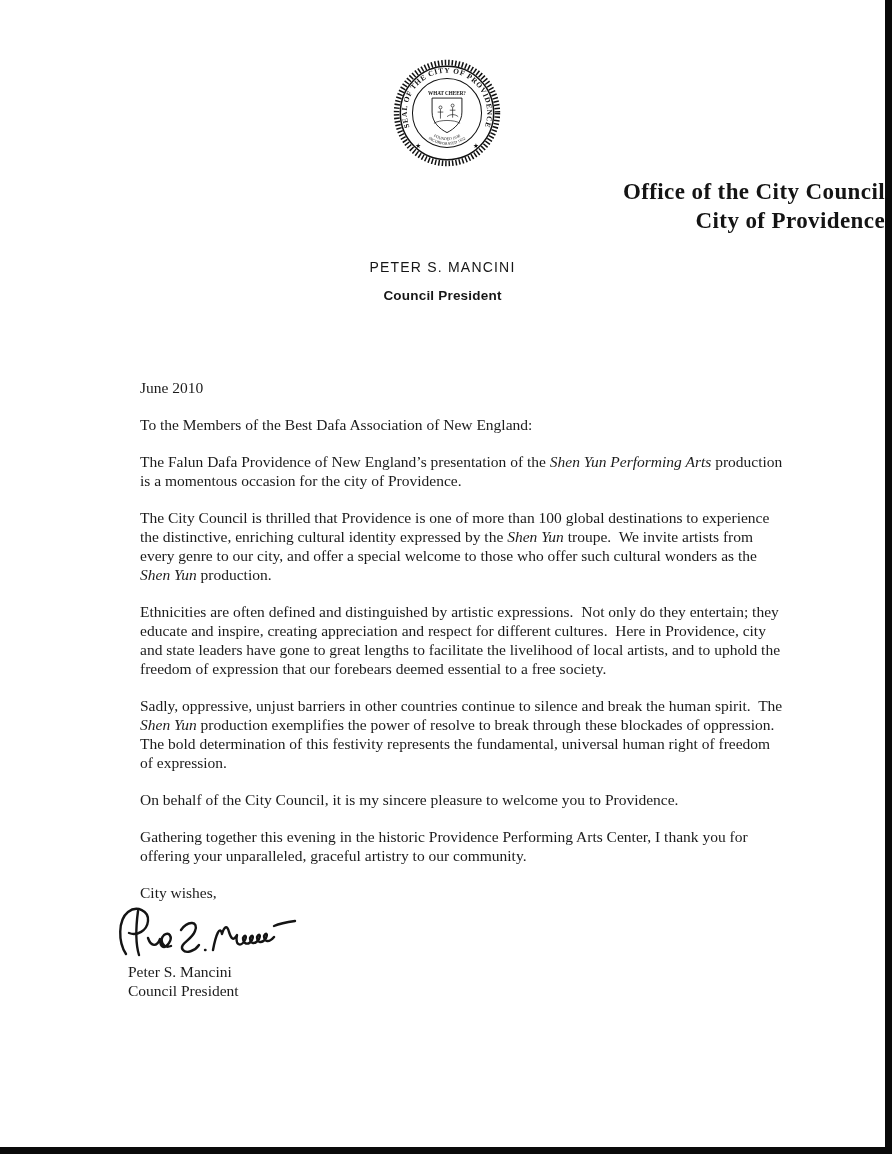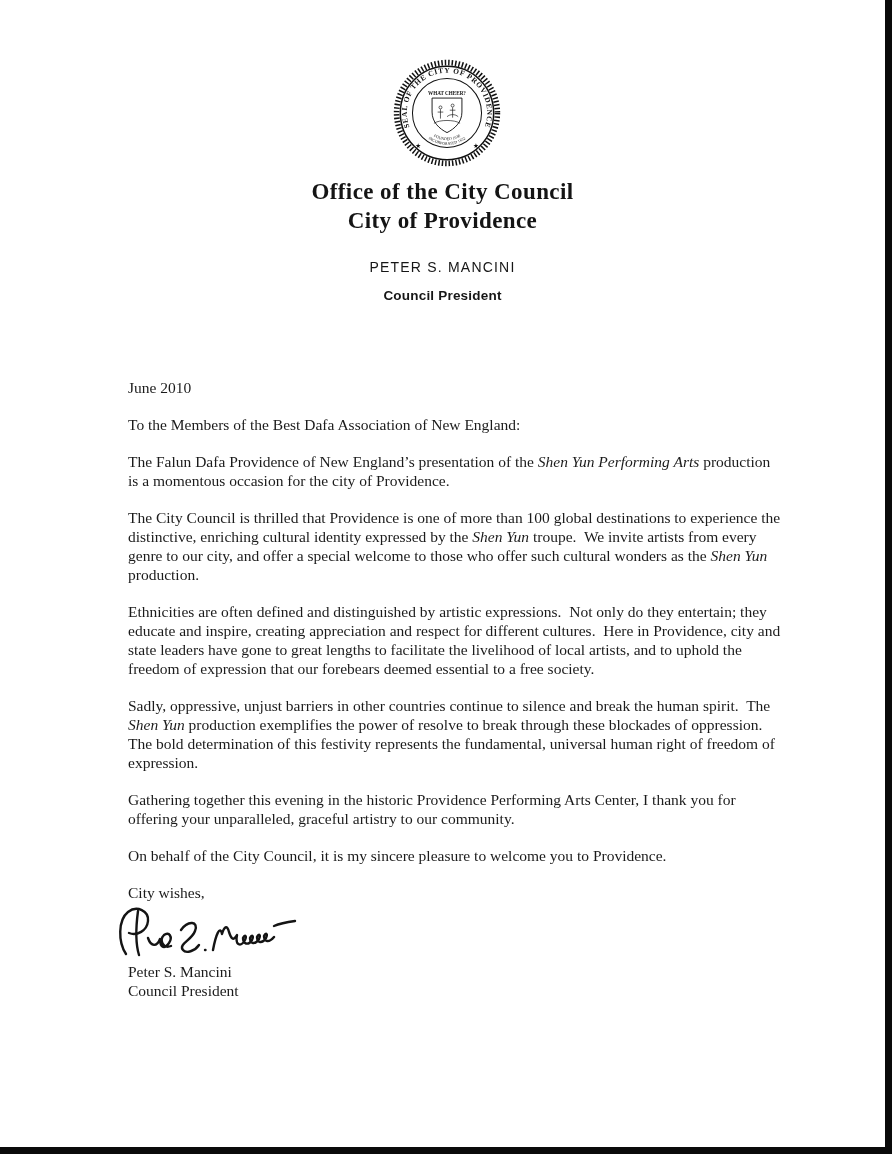--- a/index.html
+++ b/index.html
@@ -19,21 +19,21 @@
   .scan-border-bottom {
     position: absolute; top: 1147px; left: 0; width: 892px; height: 7px;
     background: #0a0a0a;
   }
   .seal-wrap {
     position: absolute; top: 57px; left: 391px; width: 112px; height: 112px;
   }
   .seal-wrap svg { width: 112px; height: 112px; }
   .office-heading {
     position: absolute; top: 177px; left: 0; width: 885px;
-    text-align: center;
+    text-align: right;
     font-weight: 700;
     font-size: 23px;
     line-height: 29px;
     letter-spacing: 0.4px;
     color: #141414;
   }
   .official-name {
     position: absolute; top: 259px; left: 0; width: 885px;
     text-align: center;
     font-family: "Liberation Sans", "DejaVu Sans", sans-serif;
@@ -49,21 +49,21 @@
     font-weight: 700;
     letter-spacing: 0.2px;
     color: #161616;
   }
   .letter-body {
     position: absolute; top: 378px; left: 128px; width: 655px;
     font-size: 15.5px;
     line-height: 19px;
     color: #1b1b1b;
   }
-  .letter-body p { margin: 0 0 18px 0; white-space: pre-wrap; }
+  .letter-body p { margin: 0 0 18px 12px; white-space: pre-wrap; }
   .it { font-style: italic; }
   .valediction { margin-bottom: 2px !important; }
   .signature-wrap { margin: 2px 0 2px -12px; height: 56px; }
   .signature-wrap svg { width: 200px; height: 56px; }
   .typed-block p { margin: 0; }
 </style>
 </head>
 <body>
 
 <div class="page">
@@ -113,22 +113,22 @@
   <div class="official-title">Council President</div>
 
   <div class="letter-body">
     <p>June 2010</p>
     <p>To the Members of the Best Dafa Association of New England:</p>
     <div>
         <p><span>The Falun Dafa Providence of New England’s presentation of the </span><span class="it">Shen Yun Performing Arts</span><span> production is a momentous occasion for the city of Providence.</span></p>
         <p><span>The City Council is thrilled that Providence is one of more than 100 global destinations to experience the distinctive, enriching cultural identity expressed by the </span><span class="it">Shen Yun</span><span> troupe.  We invite artists from every genre to our city, and offer a special welcome to those who offer such cultural wonders as the </span><span class="it">Shen Yun</span><span> production.</span></p>
         <p><span>Ethnicities are often defined and distinguished by artistic expressions.  Not only do they entertain; they educate and inspire, creating appreciation and respect for different cultures.  Here in Providence, city and state leaders have gone to great lengths to facilitate the livelihood of local artists, and to uphold the freedom of expression that our forebears deemed essential to a free society.</span></p>
         <p><span>Sadly, oppressive, unjust barriers in other countries continue to silence and break the human spirit.  The </span><span class="it">Shen Yun</span><span> production exemplifies the power of resolve to break through these blockades of oppression.  The bold determination of this festivity represents the fundamental, universal human right of freedom of expression.</span></p>
+        <p><span>On behalf of the City Council, it is my sincere pleasure to welcome you to Providence.</span></p>
         <p><span>Gathering together this evening in the historic Providence Performing Arts Center, I thank you for offering your unparalleled, graceful artistry to our community.</span></p>
-        <p><span>On behalf of the City Council, it is my sincere pleasure to welcome you to Providence.</span></p>
       </div>
     <p class="valediction">City wishes,</p>
 
     <div class="signature-wrap">
       <svg viewBox="0 0 200 56" xmlns="http://www.w3.org/2000/svg">
         <g fill="none" stroke="#141414" stroke-width="2.4" stroke-linecap="round" stroke-linejoin="round">
           <path d="M 10,50 C 2,38 2,16 12,8 C 21,1 33,7 32,17 C 31,27 21,32 13,29"></path>
           <path d="M 22,7 C 20,22 19,38 23,51"></path>
           <path d="M 32,34 C 35,43 41,43 44,35 C 44,43 48,46 53,39 C 57,33 53,27 48,31 C 43,36 47,45 55,42"></path>
           <path d="M 65,26 C 72,16 83,17 79,27 C 76,36 62,40 67,46 C 70,50 79,47 83,41"></path>

